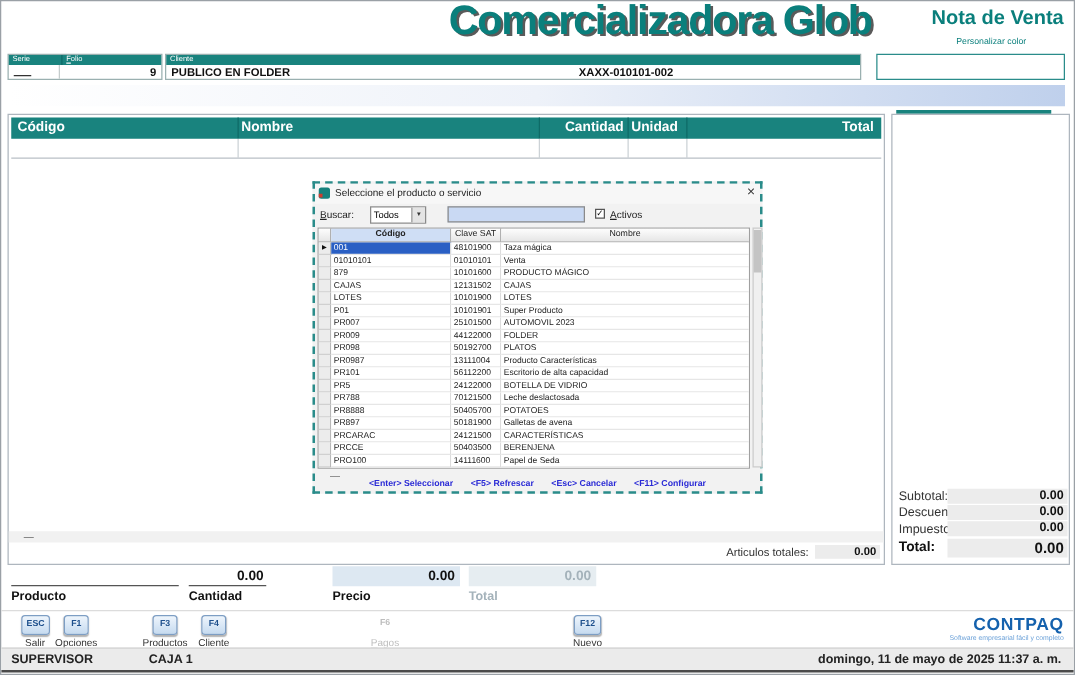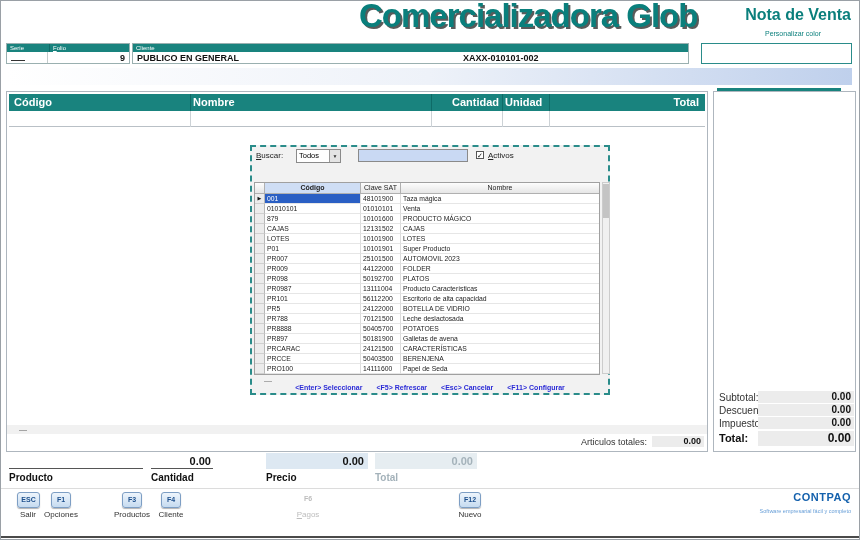--- a/index.html
+++ b/index.html
@@ -45,21 +45,21 @@
   .muted { color:#a4b2ba !important; }
 
   
   .fkey { position:absolute; height:16px; border:1px solid #7d9ec4; border-radius:3px;
     background:linear-gradient(#eef5fc,#c6dbf0); color:#1d4f8c; font-size:7px;
     font-weight:bold; text-align:center; line-height:14px;
     box-shadow:0 1px 1px rgba(0,0,0,.3); }
   .fkey.disabled { border:none; background:none; box-shadow:none; color:#bdbdbd; }
   .fkey-label { position:absolute; font-size:8px; color:#333; text-align:center; }
   .fkey-label.disabled { color:#bdbdbd; }
-  .brand-name { right:8px; top:490px; font-size:11px; font-weight:bold; color:#1461ad;
+  .brand-name { right:8px; top:490px; font-size:14px; font-weight:bold; color:#1461ad;
     letter-spacing:0.5px;text-align:right; }
   .brand-tag { right:8px; top:507px; font-size:5.5px; color:#6aa0d8; }
 
   
   .status-bar { left:0; right:0; top:517px; height:18px; background:#ebebeb;
     border-top:1px solid #d2d2d2; font-size:10px; font-weight:bold; color:#222; }
   .bottom-line { left:0; right:0; top:535px; height:2px; background:#4a4a4a; }
 
   
   .dialog { left:249px; top:144px; width:360px; height:250px;
@@ -125,21 +125,21 @@
       <span style="position:absolute; left:40px; top:0; height:11px; border-left:1px solid #c4cccc;"></span>
       <span style="position:absolute; right:4px; top:1px;">9</span>
     </div>
   </div>
 
   <div class="abs fgroup" style="left:131px; top:42px; width:557px; height:21px;">
     <div class="fband">
       <span style="left:3px;">Cliente</span>
     </div>
     <div class="fval">
-      <span style="position:absolute; left:4px; top:1px;">PUBLICO EN GENERAL</span>
+      <span style="position:absolute; left:4px; top:1px;">PUBLICO EN FOLDER</span>
       <span style="position:absolute; left:330px; top:1px;">XAXX-010101-002</span>
     </div>
   </div>
 
   <div class="abs teal-box" style="left:700px; top:42px; width:151px; height:21px;"></div>
 
   <div class="abs grad-bar"></div>
 
   <div class="abs panel" style="left:5px; top:90px; width:702px; height:361px;">
     <div class="items-header">
@@ -199,23 +199,33 @@
   <div class="abs fkey-label" style="left:101px; top:509px; width:60px;">Productos</div>
   <div class="abs fkey" style="left:160px; top:491px; width:20px;">F4</div>
   <div class="abs fkey-label" style="left:146px; top:509px; width:48px;">Cliente</div>
   <div class="abs fkey disabled" style="left:297px; top:491px; width:20px;">F6</div>
   <div class="abs fkey-label disabled accel" style="left:283px; top:509px; width:48px;">Pagos</div>
   <div class="abs fkey" style="left:458px; top:491px; width:22px;">F12</div>
   <div class="abs fkey-label" style="left:444px; top:509px; width:50px;">Nuevo</div>
   <div class="abs brand-name">CONTPAQ</div>
   <div class="abs brand-tag">Software empresarial fácil y completo</div>
 
+  <div class="abs status-bar">
+    <span style="position:absolute; left:8px; top:3px;">SUPERVISOR</span>
+    <span style="position:absolute; left:118px; top:3px;">CAJA 1</span>
+    <span style="position:absolute; right:10px; top:3px;">domingo, 11 de mayo de 2025   11:37 a. m.</span>
+  </div>
   <div class="abs bottom-line"></div>
 
   <div class="abs dialog">
+    <div class="dlg-titlebar">
+      <span class="dlg-icon"></span>
+      <span class="dlg-title">Seleccione el producto o servicio</span>
+      <span class="dlg-close">×</span>
+    </div>
     <div style="position:relative; height:19px;">
       <span class="accel" style="position:absolute; left:4px; top:4px; font-size:8px; color:#222;">Buscar:</span>
       <div class="combo">
         <span>Todos</span>
         <span class="combo-btn">▼</span>
       </div>
       <input class="search-input" style="">
       <span class="checkbox">✓</span>
       <span class="accel" style="position:absolute; left:236px; top:4px; font-size:8px; color:#222;">Activos</span>
     </div>

